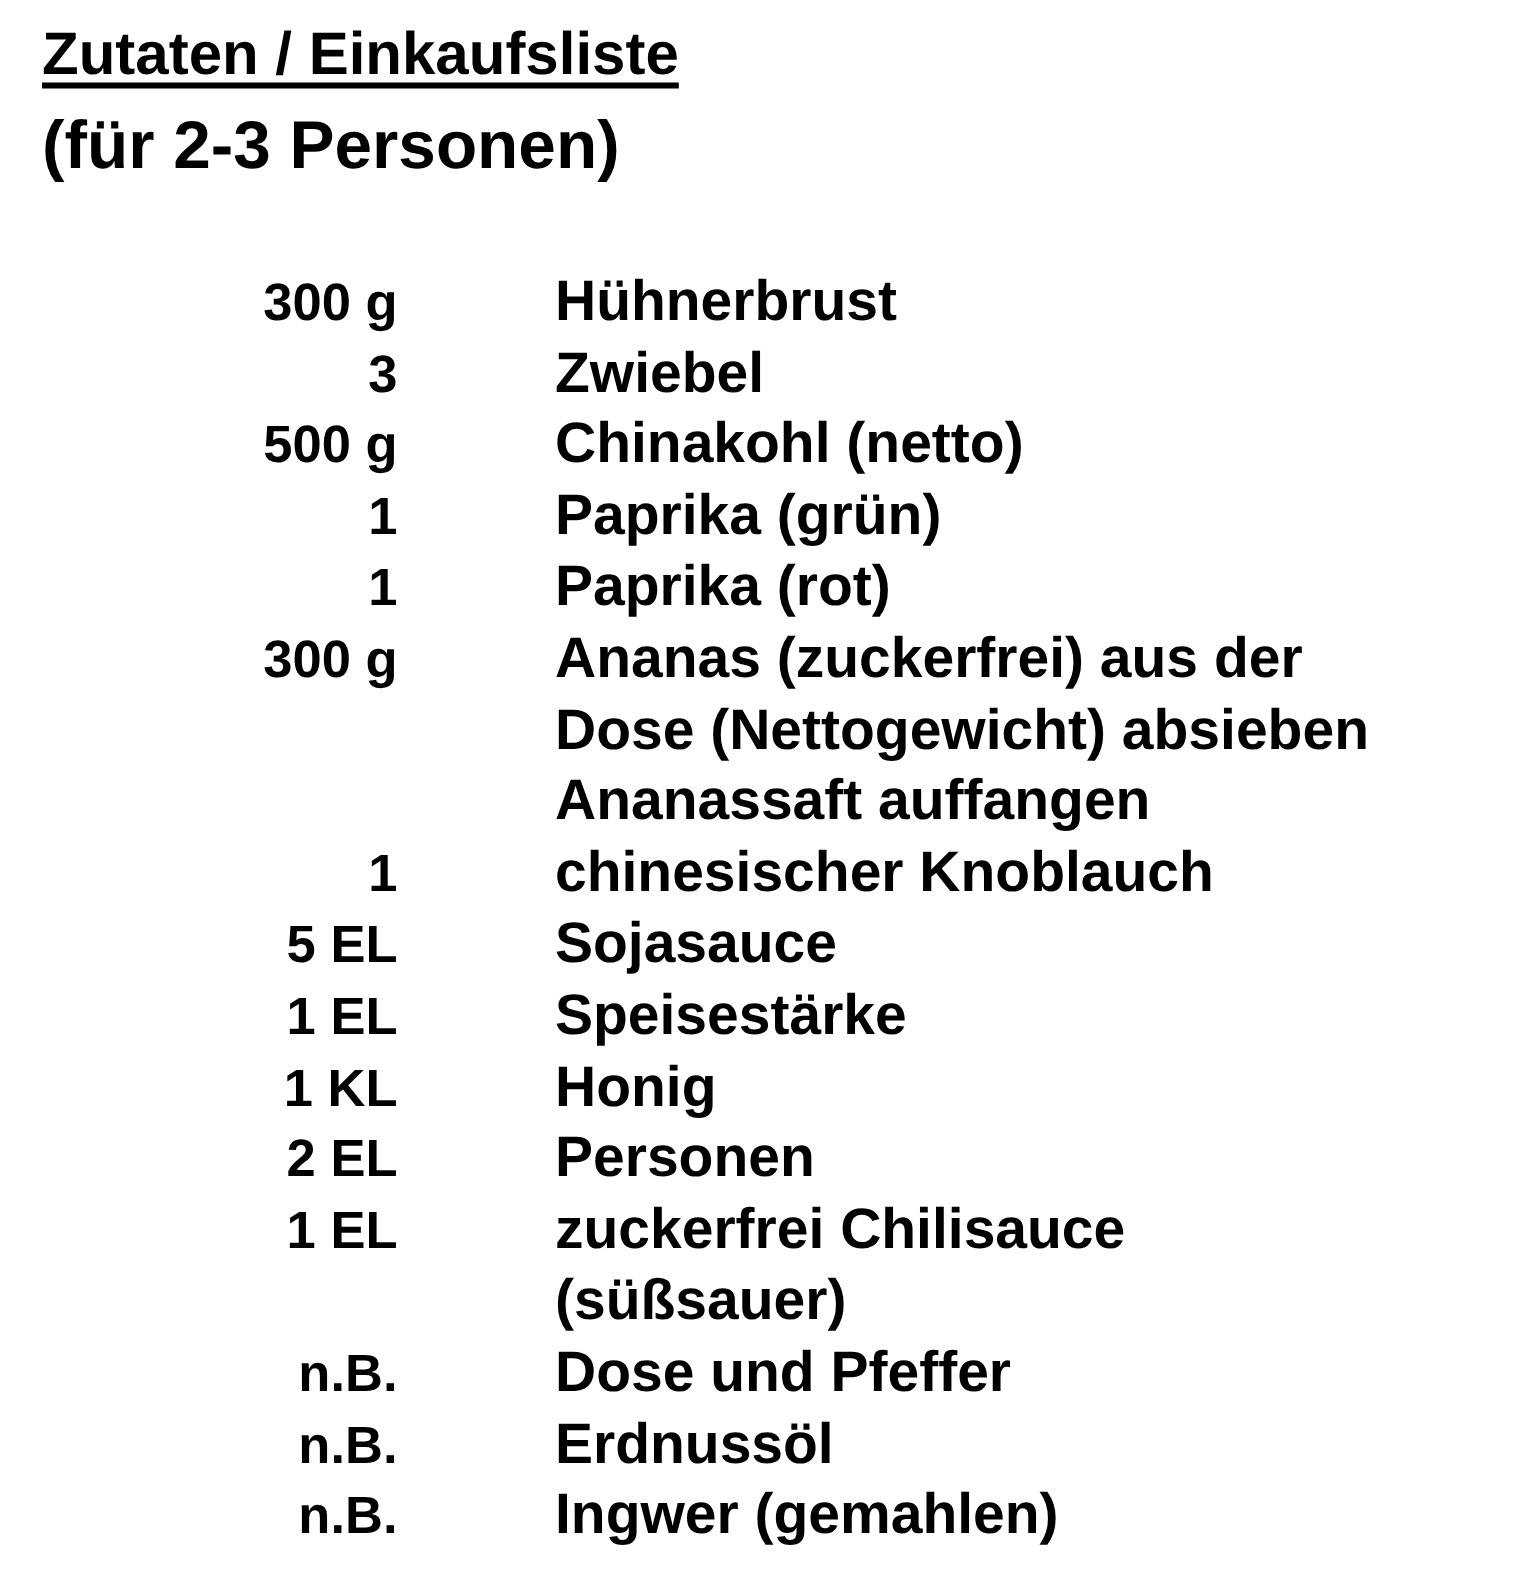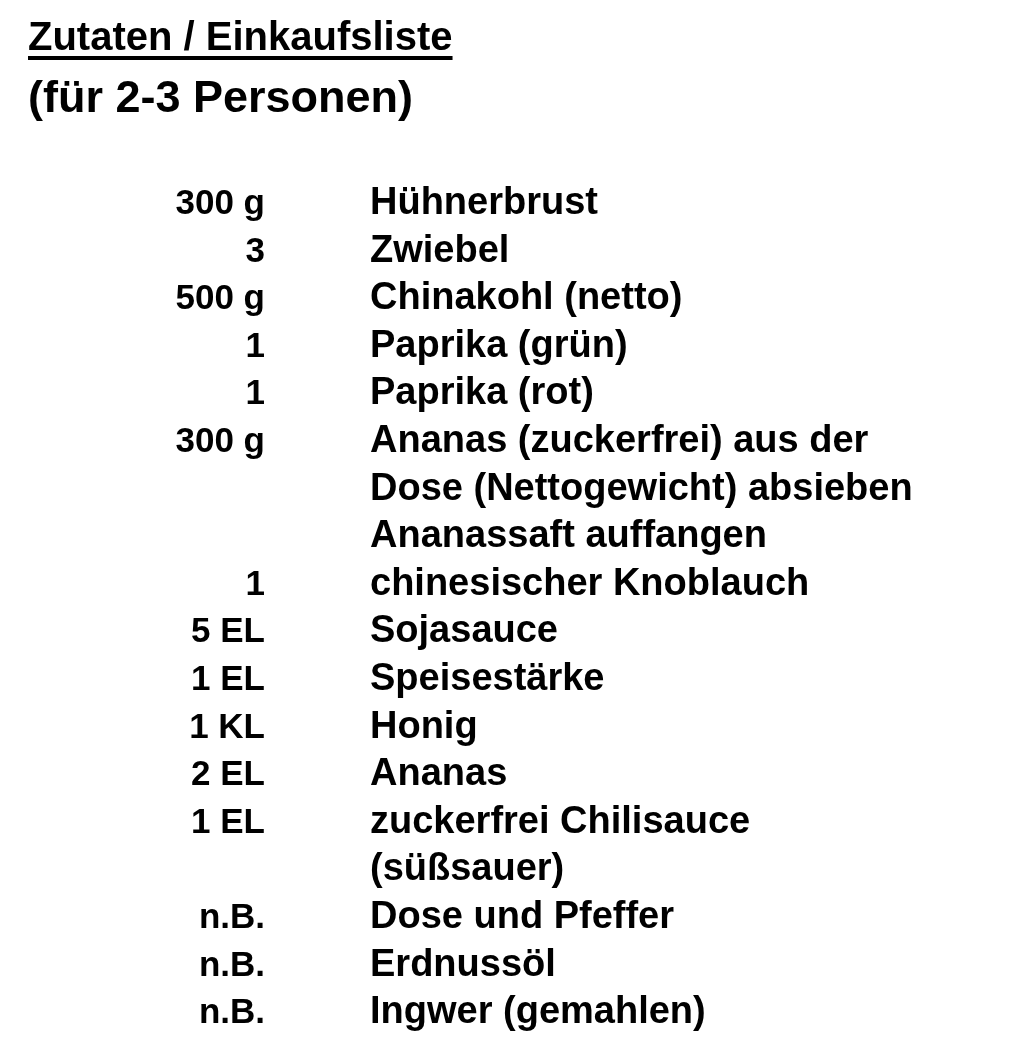--- a/index.html
+++ b/index.html
@@ -135,21 +135,21 @@
   </div>
   <div class="row">
     <div class="qty">1 KL</div>
     <div class="name">
       <span class="line">Honig</span>
     </div>
   </div>
   <div class="row">
     <div class="qty">2 EL</div>
     <div class="name">
-      <span class="line">Ananas</span>
+      <span class="line">Personen</span>
     </div>
   </div>
   <div class="row">
     <div class="qty">1 EL</div>
     <div class="name">
       <span class="line">zuckerfrei Chilisauce</span>
       <span class="line">(süßsauer)</span>
     </div>
   </div>
   <div class="row">

